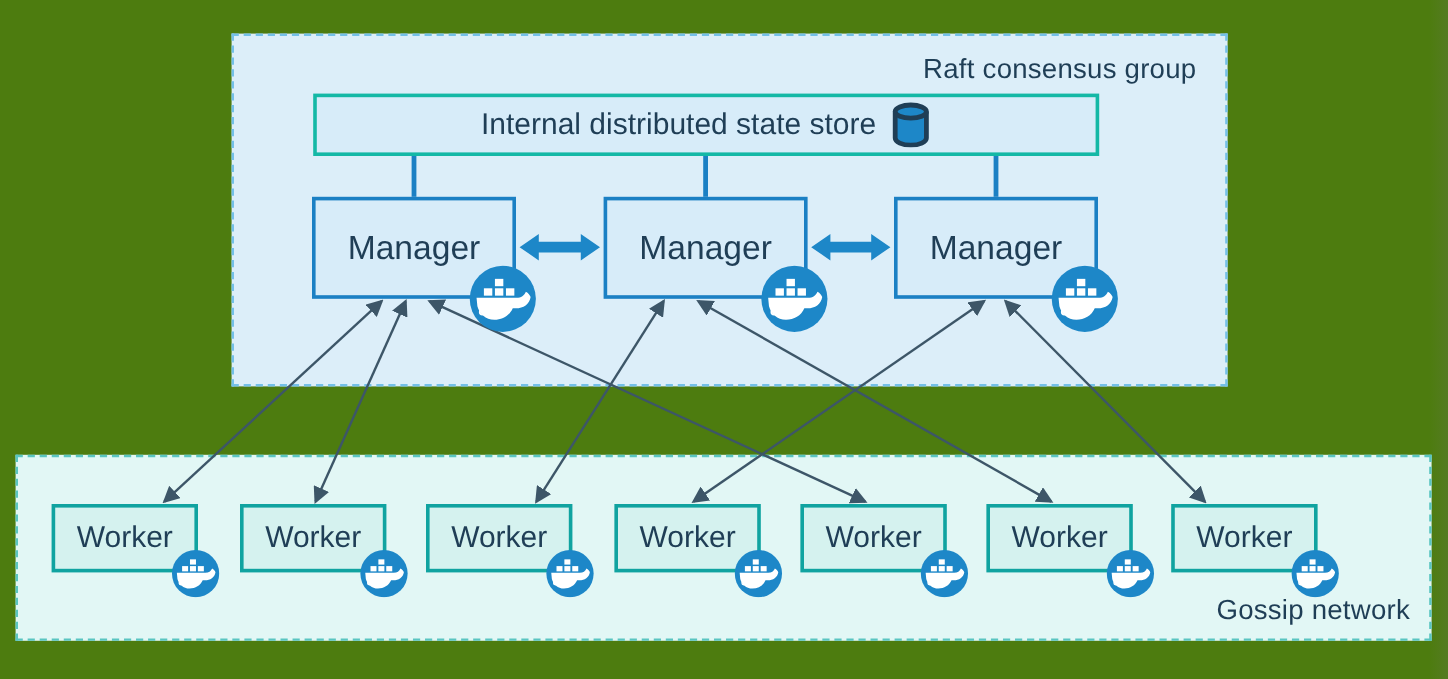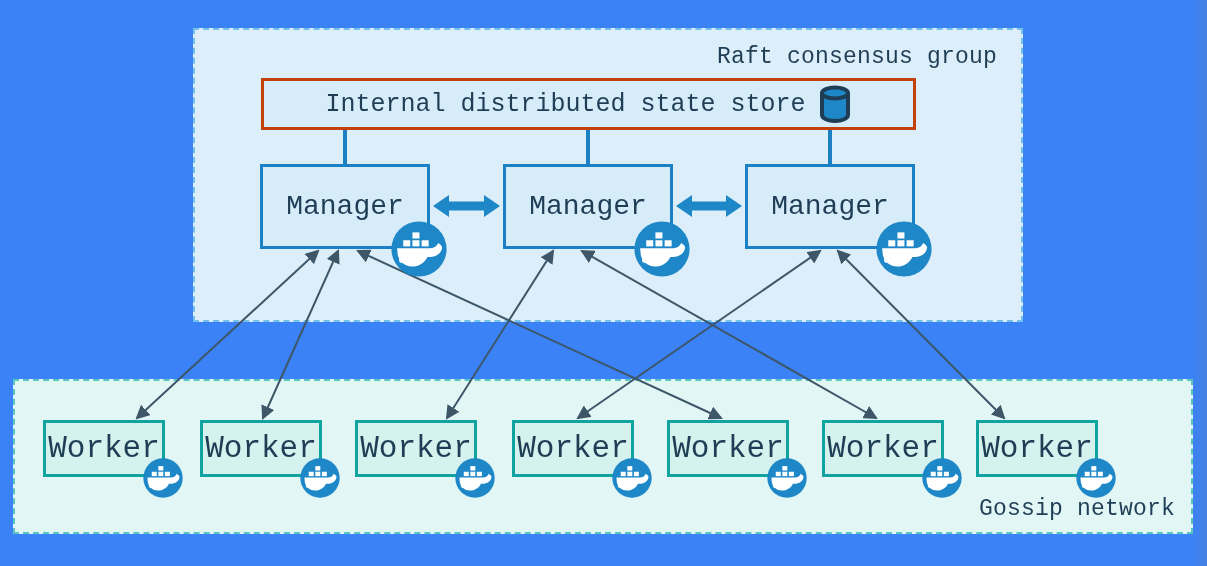--- a/index.html
+++ b/index.html
@@ -1,20 +1,20 @@
 <!DOCTYPE html>
 <html><head>
 <meta charset="utf-8">
 <style>
   html,body{margin:0;padding:0;background:#ffffff;}
   #stage{
     position:relative;
     width:1207px;height:566px;
-    background:#3b82f6;
-    font-family:Liberation Mono, monospace;
+    background:#4d7c0f;
+    font-family:Liberation Sans, sans-serif;
     overflow:hidden;
   }
   .group-box{position:absolute;box-sizing:border-box;}
   #raft-box{
     left:193px;top:28px;width:830px;height:294px;
     background:#dceef9;border:2px dashed #74c0e8;
   }
   #gossip-box{
     left:13px;top:379px;width:1180px;height:155px;
     background:#e2f7f5;border:2px dashed #5ac5c1;
@@ -25,34 +25,34 @@
   #raft-label{right:24px;top:14px;}
   #gossip-label{right:16px;bottom:10px;margin-left:24px;}
 
   .node{
     position:absolute;box-sizing:border-box;
     display:flex;align-items:center;justify-content:center;
     color:#1f3e56;
   }
   #store-box{
     left:261px;top:78px;width:655px;height:52px;
-    background:#d7ecf9;border:3px solid #c2410c;
+    background:#d7ecf9;border:3px solid #14b8a6;
     font-size:25px;gap:12px;
   }
   .manager-box{
     width:170px;height:85px;top:164px;
     background:#d7ecf9;border:3px solid #1b80c4;
     font-size:28px;
     text-align:right;
   }
   #manager-1{left:260px;} #manager-2{left:503px;} #manager-3{left:745px;}
   .worker-box{
     width:122px;height:57px;top:420px;
     background:#d5f2ef;border:3px solid #10a3a0;
-    font-size:31px;
+    font-size:25px;
   }
   #worker-1{left:43px;} #worker-2{left:200px;} #worker-3{left:355px;}
   #worker-4{left:512px;} #worker-5{left:667px;} #worker-6{left:822px;}
   #worker-7{left:976px;}
 
   .docker-badge{position:absolute;}
   .docker-badge.mgr{width:56px;height:56px;top:221px;}
   .docker-badge.wrk{width:40px;height:40px;top:458px;}
   #badge-m1{left:391px;} #badge-m2{left:634px;} #badge-m3{left:876px;}
   #badge-w1{left:143px;} #badge-w2{left:300px;} #badge-w3{left:455px;}

